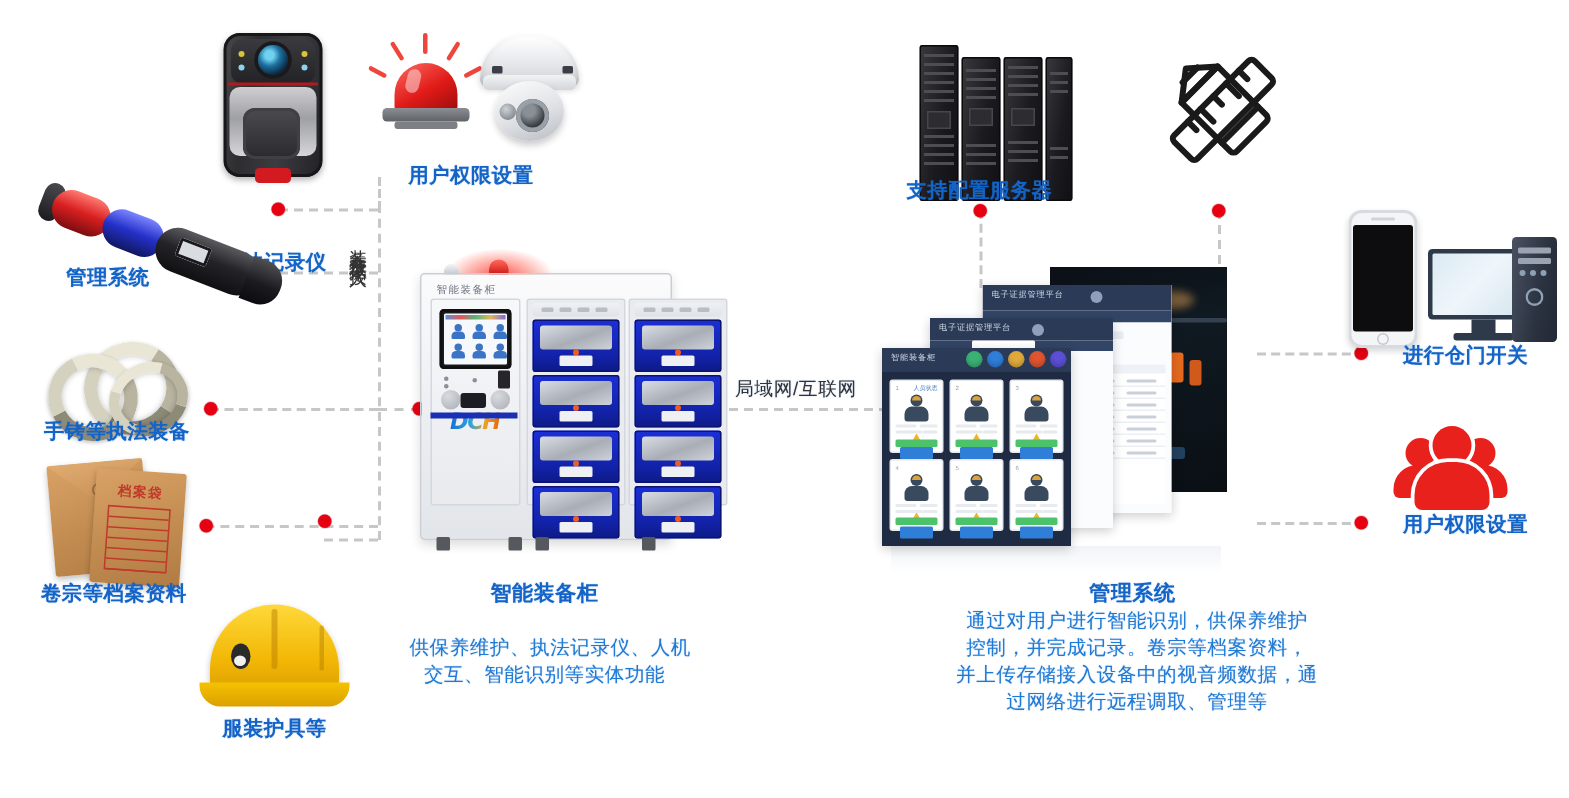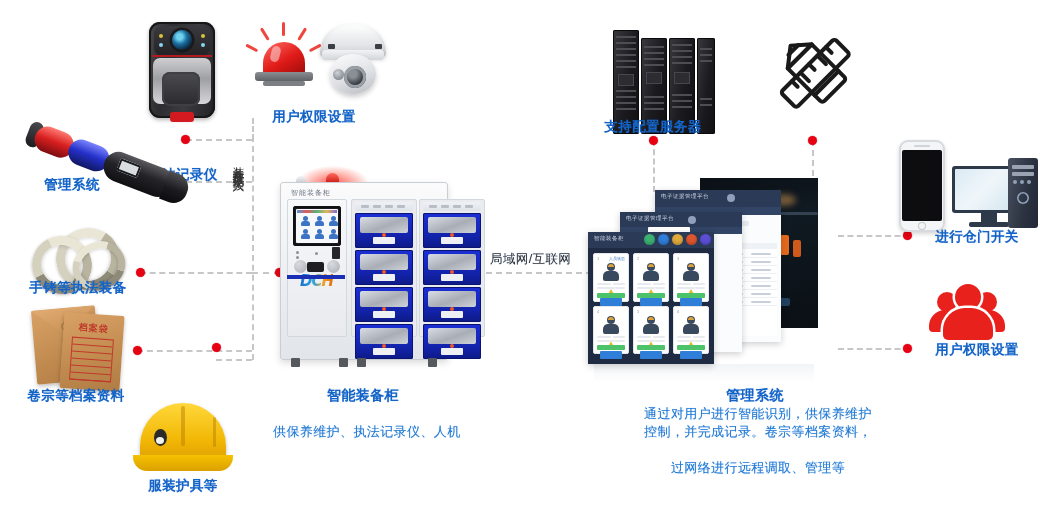--- a/index.html
+++ b/index.html
@@ -485,20 +485,21 @@
 
       <div class="foot" style="left:10px;"></div>
       <div class="foot" style="left:58px;"></div>
       <div class="foot" style="left:76px;"></div>
       <div class="foot" style="right:10px;"></div>
     </div>
   </div>
 
   <div class="lbl" style="left:288px;top:387px;width:150px;font-size:14px;">智能装备柜</div>
   <div class="lbl light" style="left:273px;top:423px;width:180px;font-weight:normal;font-size:13px;">供保养维护、执法记录仪、人机</div>
+  <div class="lbl light" style="left:273px;top:441px;width:180px;font-weight:normal;font-size:13px;">交互、智能识别等实体功能</div>
 
   <div class="srv" style="left:613px;top:30px;">
     <div class="rack tall">
         <i style="top:6px;"></i>
         <i style="top:12px;"></i>
         <i style="top:18px;"></i>
         <i style="top:24px;"></i>
         <i style="top:30px;"></i>
         <i style="top:36px;"></i>
         <i style="top:60px;"></i>
@@ -766,20 +767,21 @@
         </div>
       </div>
     </div>
   </div>
 
   <div class="reflect" style="left:594px;top:364px;width:220px;height:18px;"></div>
 
   <div class="lbl" style="left:700px;top:387px;width:110px;font-size:14px;">管理系统</div>
   <div class="lbl light" style="left:598px;top:405px;width:320px;font-weight:normal;font-size:13px;">通过对用户进行智能识别，供保养维护</div>
   <div class="lbl light" style="left:598px;top:423px;width:320px;font-weight:normal;font-size:13px;">控制，并完成记录。卷宗等档案资料，</div>
+  <div class="lbl light" style="left:598px;top:441px;width:320px;font-weight:normal;font-size:13px;">并上传存储接入设备中的视音频数据，通</div>
   <div class="lbl light" style="left:598px;top:459px;width:320px;font-weight:normal;font-size:13px;">过网络进行远程调取、管理等</div>
 
   <div class="phone" style="left:899px;top:140px;">
     <div class="spk"></div>
       <div class="scr"></div>
       <div class="home"></div>
   </div>
   <div class="mon" style="left:952px;top:166px;width:74px;height:62px;">
     <div class="panel">
         <em></em>

